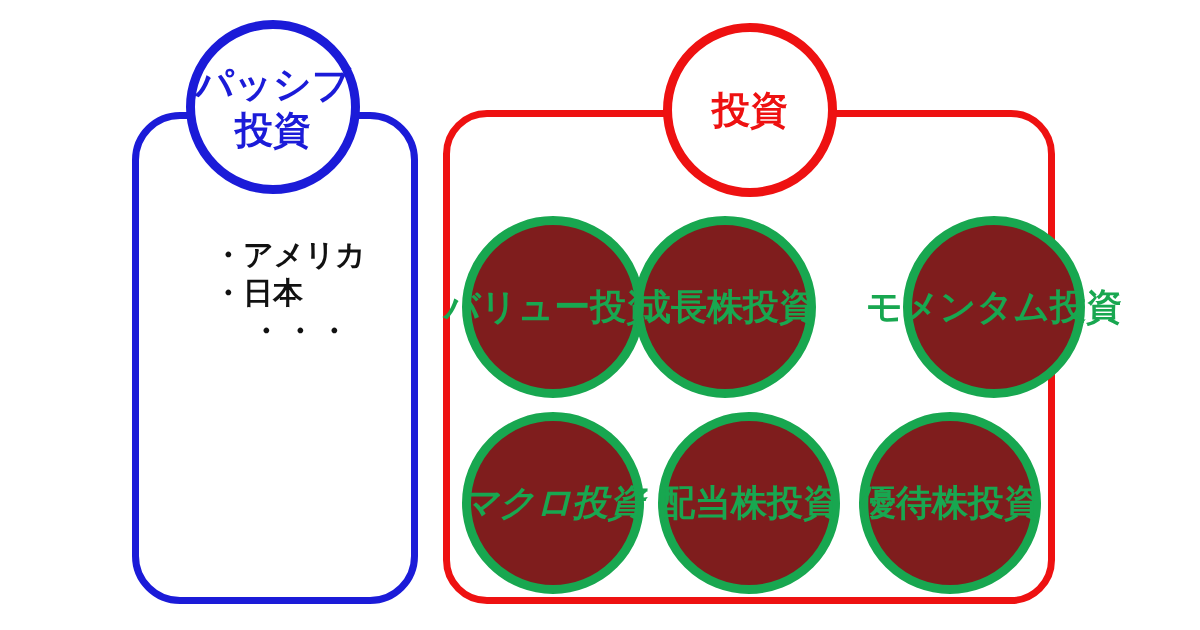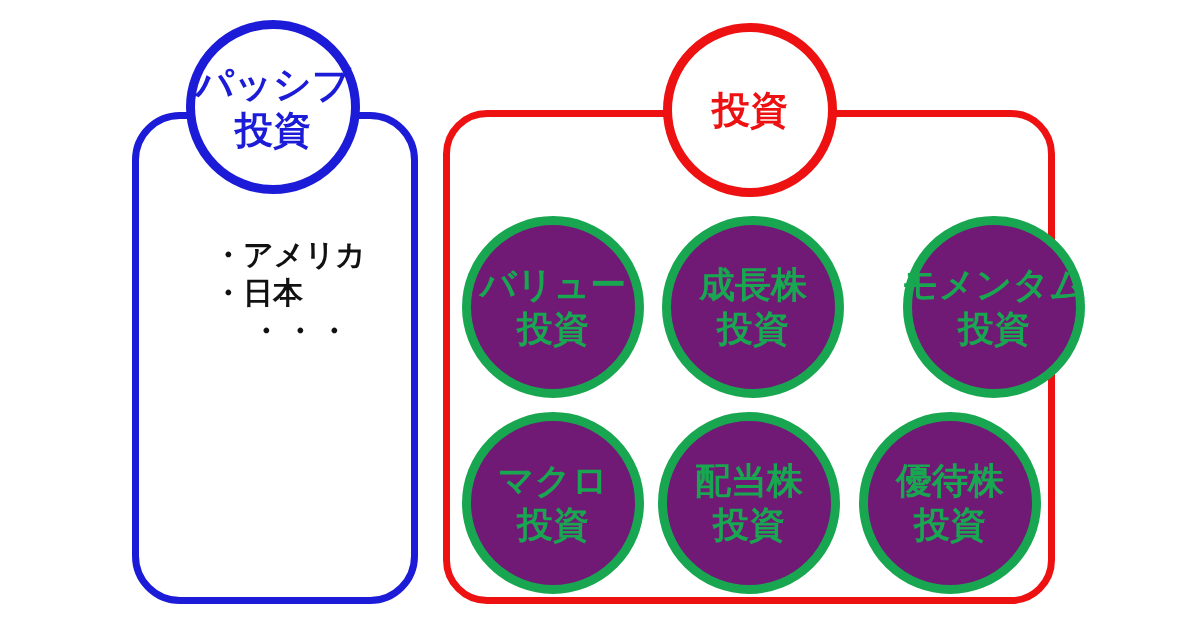--- a/index.html
+++ b/index.html
@@ -83,42 +83,42 @@
     display: block;
     padding-left: 38px;
     letter-spacing: 4px;
   }
 
   
   .strategy {
     position: absolute;
     width: 182px; height: 182px;
     border-radius: 50%;
-    background: #701a75;
+    background: #7f1d1d;
     box-sizing: border-box;
     border: 9px solid var(--c-category_green, #18a750);
     color: var(--c-category_green, #18a750);
     display: flex;
-    flex-direction: column;
+    flex-direction: row;
     align-items: center;
     justify-content: center;
     text-align: center;
     z-index: 2;
   }
   .strategy .line {
     display: block;
     font-size: 36px;
     line-height: 44px;
     white-space: nowrap;
   }
   
   .strategy.pos-0 { left: 462px; top: 216px; }
-  .strategy.pos-1 { left: 662px; top: 216px; }
+  .strategy.pos-1 { left: 634px; top: 216px; }
   .strategy.pos-2 { left: 903px; top: 216px; }
-  .strategy.pos-3 { left: 462px; top: 412px; }
+  .strategy.pos-3 { left: 462px; top: 412px; font-style: italic; }
   .strategy.pos-4 { left: 658px; top: 412px; }
   .strategy.pos-5 { left: 859px; top: 412px; }
 </style>
 </head>
 <body>
 
 <div class="canvas">
 
   <div class="panel passive"></div>
 

